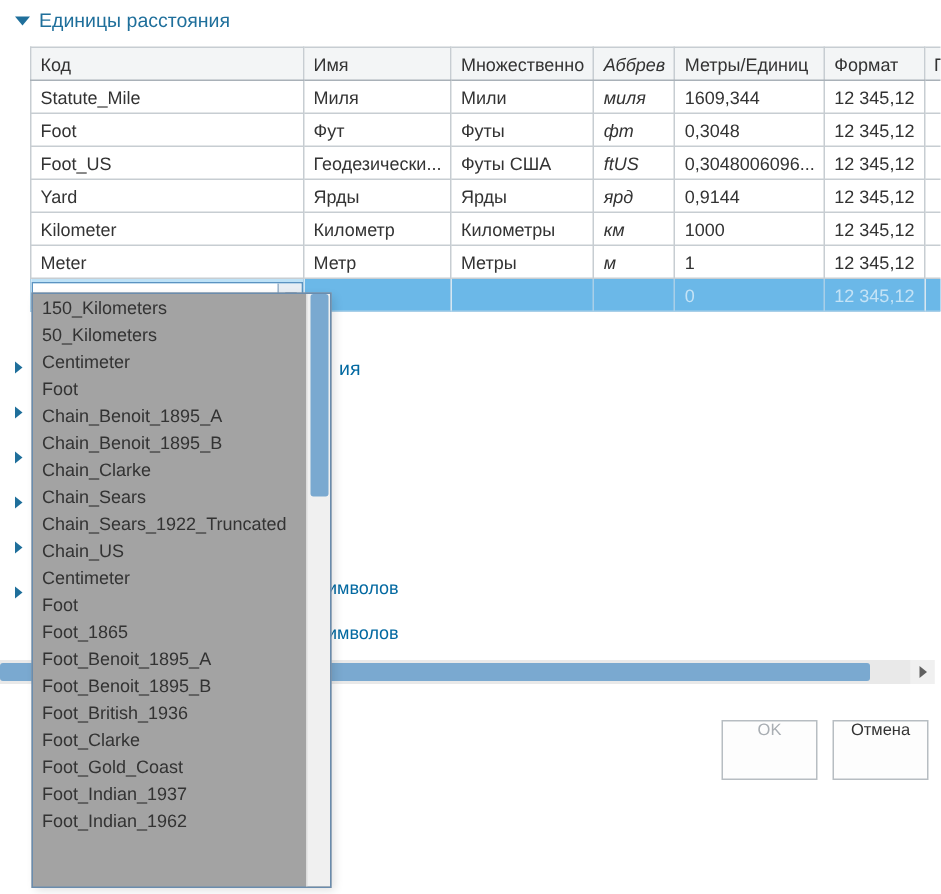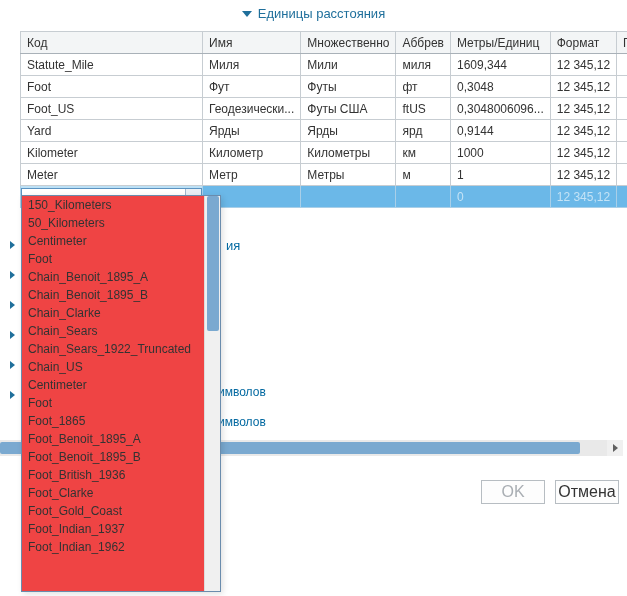--- a/index.html
+++ b/index.html
@@ -17,21 +17,20 @@
     padding: 6px 10px 0 10px;
   }
   .section-title {
     color: #1f6f9b;
     font-size: 13px;
     display: flex;
     align-items: center;
     gap: 4px;
     margin-bottom: 10px;
     cursor: pointer;
-    justify-content: center;
   }
   .section-title::before {
     content: "";
     display: inline-block;
     width: 0; height: 0;
     border-left: 5px solid transparent;
     border-right: 5px solid transparent;
     border-top: 6px solid #1f6f9b;
     margin-right: 2px;
   }
@@ -55,21 +54,21 @@
     font-size: 12px;
   }
   th {
     background: #f3f5f6;
     border-bottom: 1px solid #a9b1b8;
     font-size: 12px;
   }
   .col-code { width: 120px; }
   .col-name { width: 88px; }
   .col-plural { width: 96px; }
-  .col-abbr { width: 50px; }
+  .col-abbr { width: 50px; font-style: italic; }
   .col-meters { width: 90px; }
   .col-format { width: 60px; }
   .col-default { width: 90px; text-align: center; }
   td.col-default { text-align: center; }
   .selrow td {
     background: #6bb8e8;
     color: rgba(255,255,255,0.6);
     border-color: #a9cfe8;
   }
   .selrow td.col-code {
@@ -105,21 +104,21 @@
     border-left: 4px solid transparent;
     border-right: 4px solid transparent;
     border-top: 4px solid #4b6a88;
   }
   
   .dropdown {
     position: absolute;
     left: 21px;
     top: 195px;
     width: 200px;
-    background: #ef4444;
+    background: #a3a3a3;
     border: 1px solid #6a8cad;
     box-shadow: 2px 2px 6px rgba(0,0,0,0.12);
     z-index: 100;
     max-height: 398px;
   }
   .dropdown-list {
     overflow: hidden;
     height: 395px;
     position: relative;
   }
@@ -219,27 +218,26 @@
   
   .buttons {
     position: absolute;
     right: 8px;
     top: 480px;
     display: flex;
     gap: 10px;
   }
   .btn {
     min-width: 64px;
-    height: 24px;
+    height: 40px;
     border: 1px solid #b7bdc2;
     background: #fdfdfd;
-    font-size: 16px;
+    font-size: 11px;
     color: #333;
     display: flex;
-    align-items: center;
     justify-content: center;
     cursor: pointer;
   }
   .btn.disabled {
     color: #a9aeb3;
     cursor: default;
   }
 </style>
 </head>
 <body>

